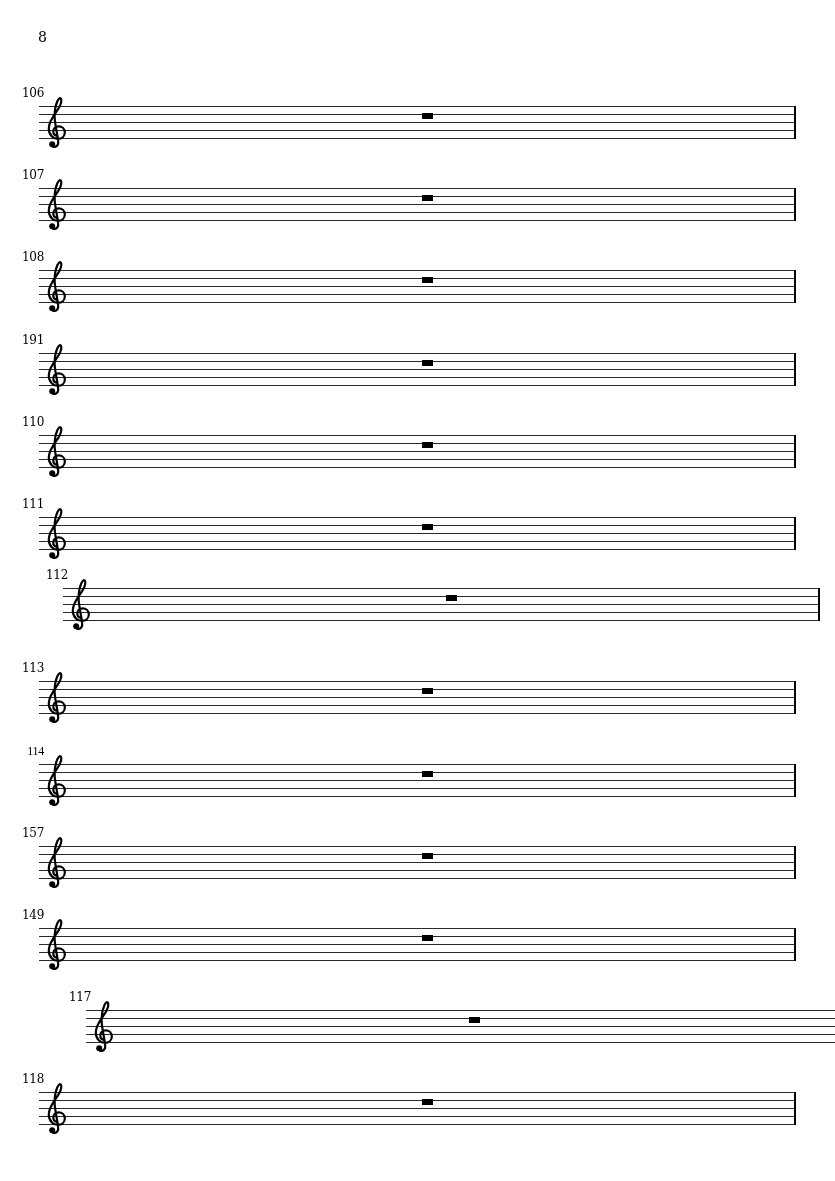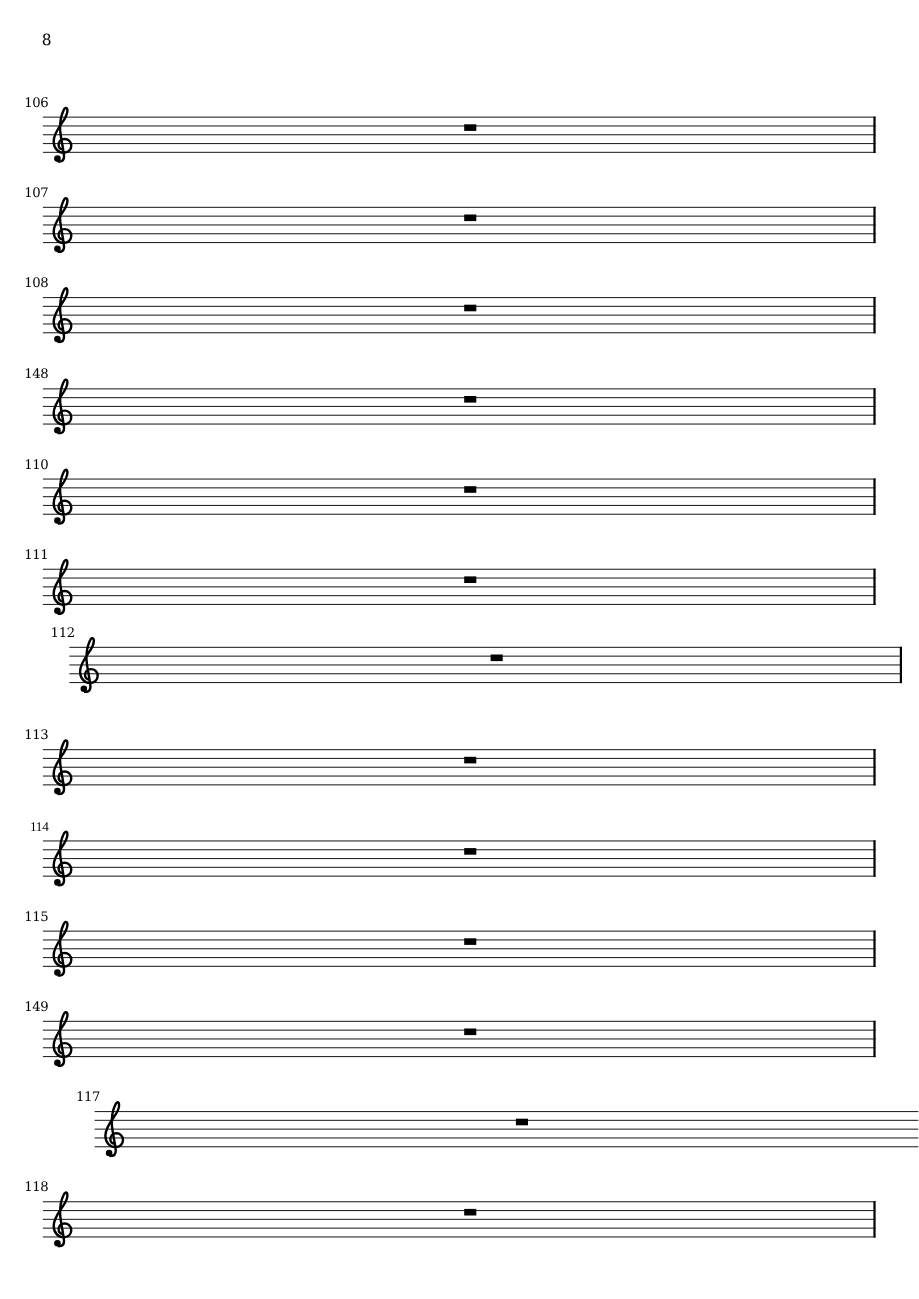--- a/index.html
+++ b/index.html
@@ -168,21 +168,21 @@
                  C12.5,32.3 10.3,34.6 10.3,37.5
                  C10.3,39.9 11.9,41.5 13.9,41.8" fill="none" stroke="#000" stroke-width="2.2" stroke-linecap="round" stroke-linejoin="round"></path>
         <circle cx="9.2" cy="50.2" r="3.0" fill="#000"></circle>
       </svg>
       <div class="whole-rest"></div>
       <div class="barline"></div>
     </div>
   </div>
 
   <div class="system" style="top: 331px;">
-    <div class="measure-number">148</div>
+    <div class="measure-number">191</div>
     <div class="staff">
       <div class="staff-line l0"></div>
       <div class="staff-line l1"></div>
       <div class="staff-line l2"></div>
       <div class="staff-line l3"></div>
       <div class="staff-line l4"></div>
       <svg class="clef" viewBox="0 0 24 54" xmlns="http://www.w3.org/2000/svg">
         <path d="M10.4,53.2
                  C13.8,52.9 15.3,50.9 15.2,48.2
                  C15.0,43.0 12.1,31.0 11.7,24.5
@@ -336,21 +336,21 @@
                  C12.5,32.3 10.3,34.6 10.3,37.5
                  C10.3,39.9 11.9,41.5 13.9,41.8" fill="none" stroke="#000" stroke-width="2.2" stroke-linecap="round" stroke-linejoin="round"></path>
         <circle cx="9.2" cy="50.2" r="3.0" fill="#000"></circle>
       </svg>
       <div class="whole-rest"></div>
       <div class="barline"></div>
     </div>
   </div>
 
   <div class="system" style="top: 824px;">
-    <div class="measure-number">115</div>
+    <div class="measure-number">157</div>
     <div class="staff">
       <div class="staff-line l0"></div>
       <div class="staff-line l1"></div>
       <div class="staff-line l2"></div>
       <div class="staff-line l3"></div>
       <div class="staff-line l4"></div>
       <svg class="clef" viewBox="0 0 24 54" xmlns="http://www.w3.org/2000/svg">
         <path d="M10.4,53.2
                  C13.8,52.9 15.3,50.9 15.2,48.2
                  C15.0,43.0 12.1,31.0 11.7,24.5

